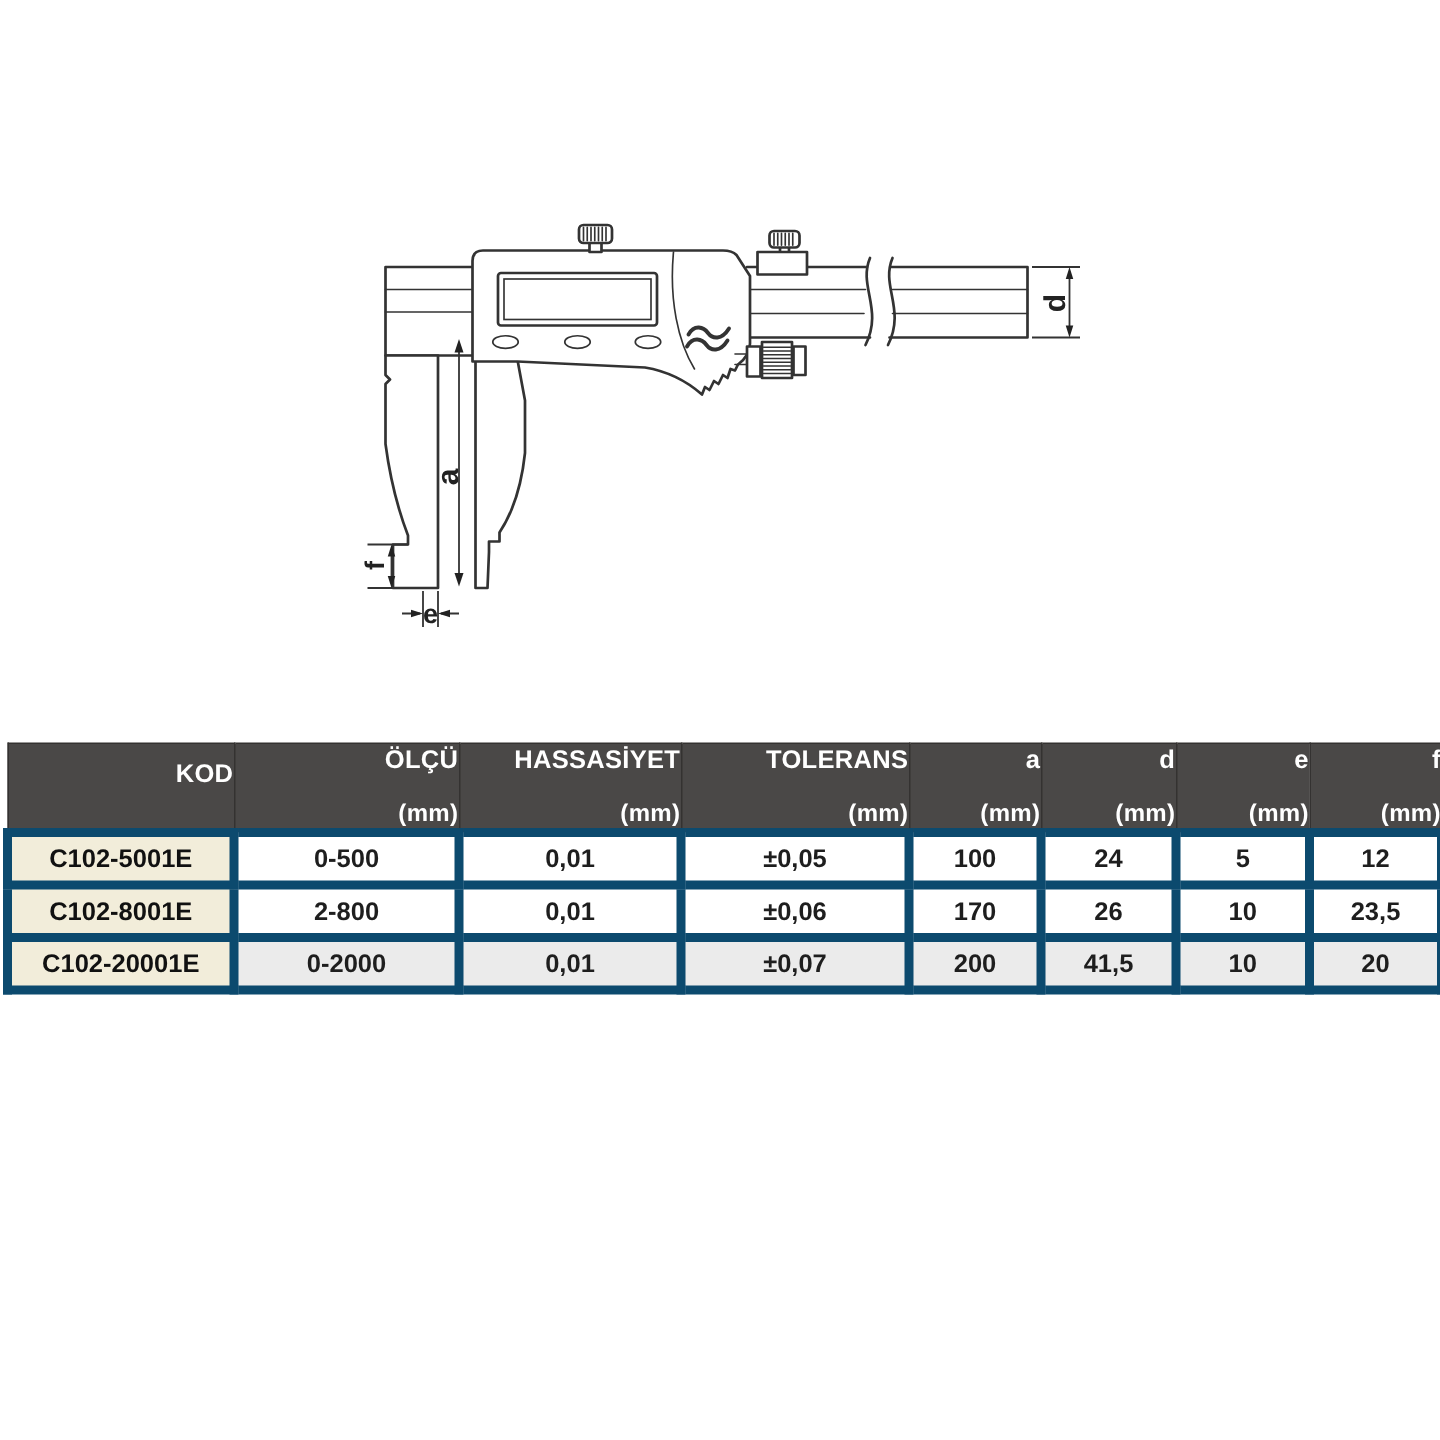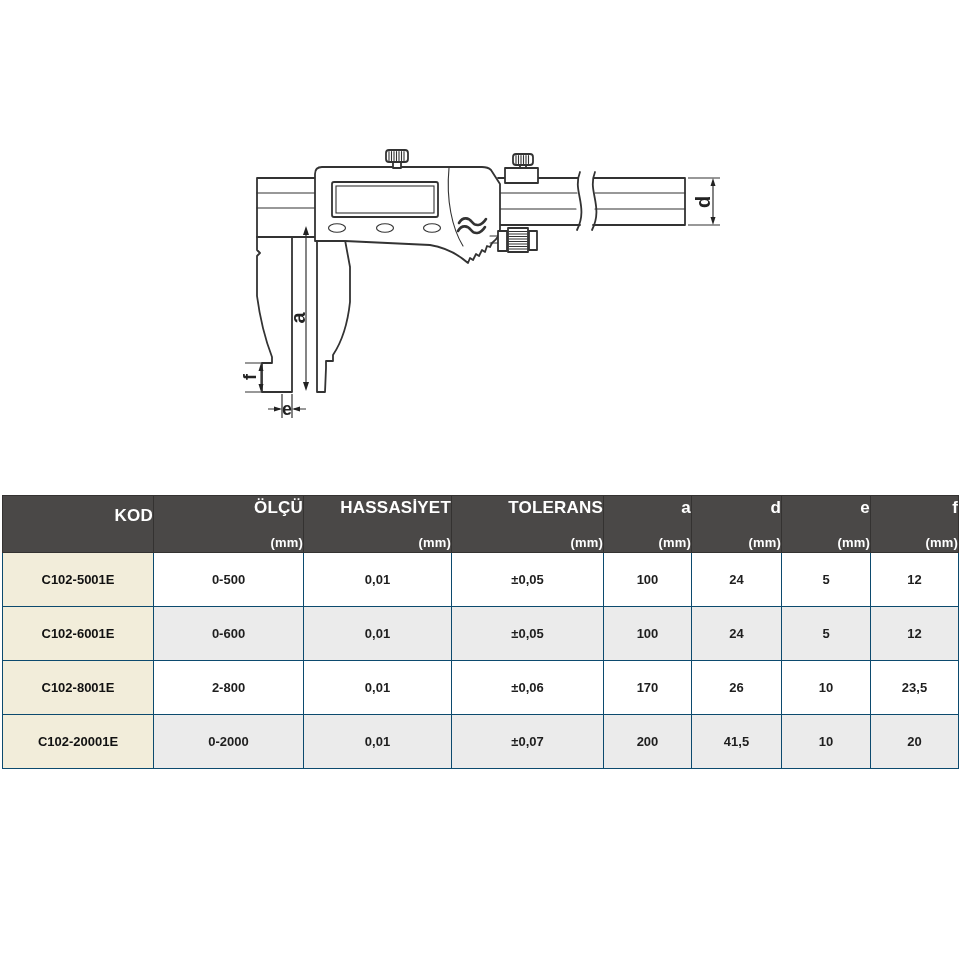--- a/index.html
+++ b/index.html
@@ -21,24 +21,24 @@
   table.spec{
     position:absolute;top:495px;left:2px;width:956px;
     border-collapse:collapse;table-layout:fixed;
   }
   table.spec th{
     background:#4a4847;color:#ffffff;height:56px;
     border:1px solid #343231;
     font-size:17px;font-weight:bold;letter-spacing:0.2px;
     text-align:right;vertical-align:middle;padding:0;
   }
-  table.spec th .unit{display:block;font-size:13px;font-weight:bold;margin-top:17px;}
+  table.spec th .unit{display:block;font-size:16px;font-weight:bold;margin-top:17px;}
   table.spec td{
-    height:29px;border:1px solid #0c4a6e;text-align:center;vertical-align:middle;
-    font-size:13px;font-weight:bold;color:#1e1e1e;padding:12px;background:#ffffff;
+    height:29px;border:6px solid #0c4a6e;text-align:center;vertical-align:middle;
+    font-size:17px;font-weight:bold;color:#1e1e1e;padding:0;background:#ffffff;
   }
   table.spec td.kod{background:#f2edda;color:#111111;}
   table.spec tr.alt td{background:#ebebeb;}
   table.spec tr.alt td.kod{background:#f2edda;}
 </style>
 </head>
 <body>
 
 <div class="drawing-wrap">
 <svg width="960" height="492" viewBox="0 0 960 492" xmlns="http://www.w3.org/2000/svg">
@@ -162,30 +162,20 @@
     <tr>
       <td class="kod">C102-5001E</td>
       <td>0-500</td>
       <td>0,01</td>
       <td>±0,05</td>
       <td>100</td>
       <td>24</td>
       <td>5</td>
       <td>12</td>
     </tr>
-    <tr class="alt">
-      <td class="kod">C102-6001E</td>
-      <td>0-600</td>
-      <td>0,01</td>
-      <td>±0,05</td>
-      <td>100</td>
-      <td>24</td>
-      <td>5</td>
-      <td>12</td>
-    </tr>
     <tr>
       <td class="kod">C102-8001E</td>
       <td>2-800</td>
       <td>0,01</td>
       <td>±0,06</td>
       <td>170</td>
       <td>26</td>
       <td>10</td>
       <td>23,5</td>
     </tr>

